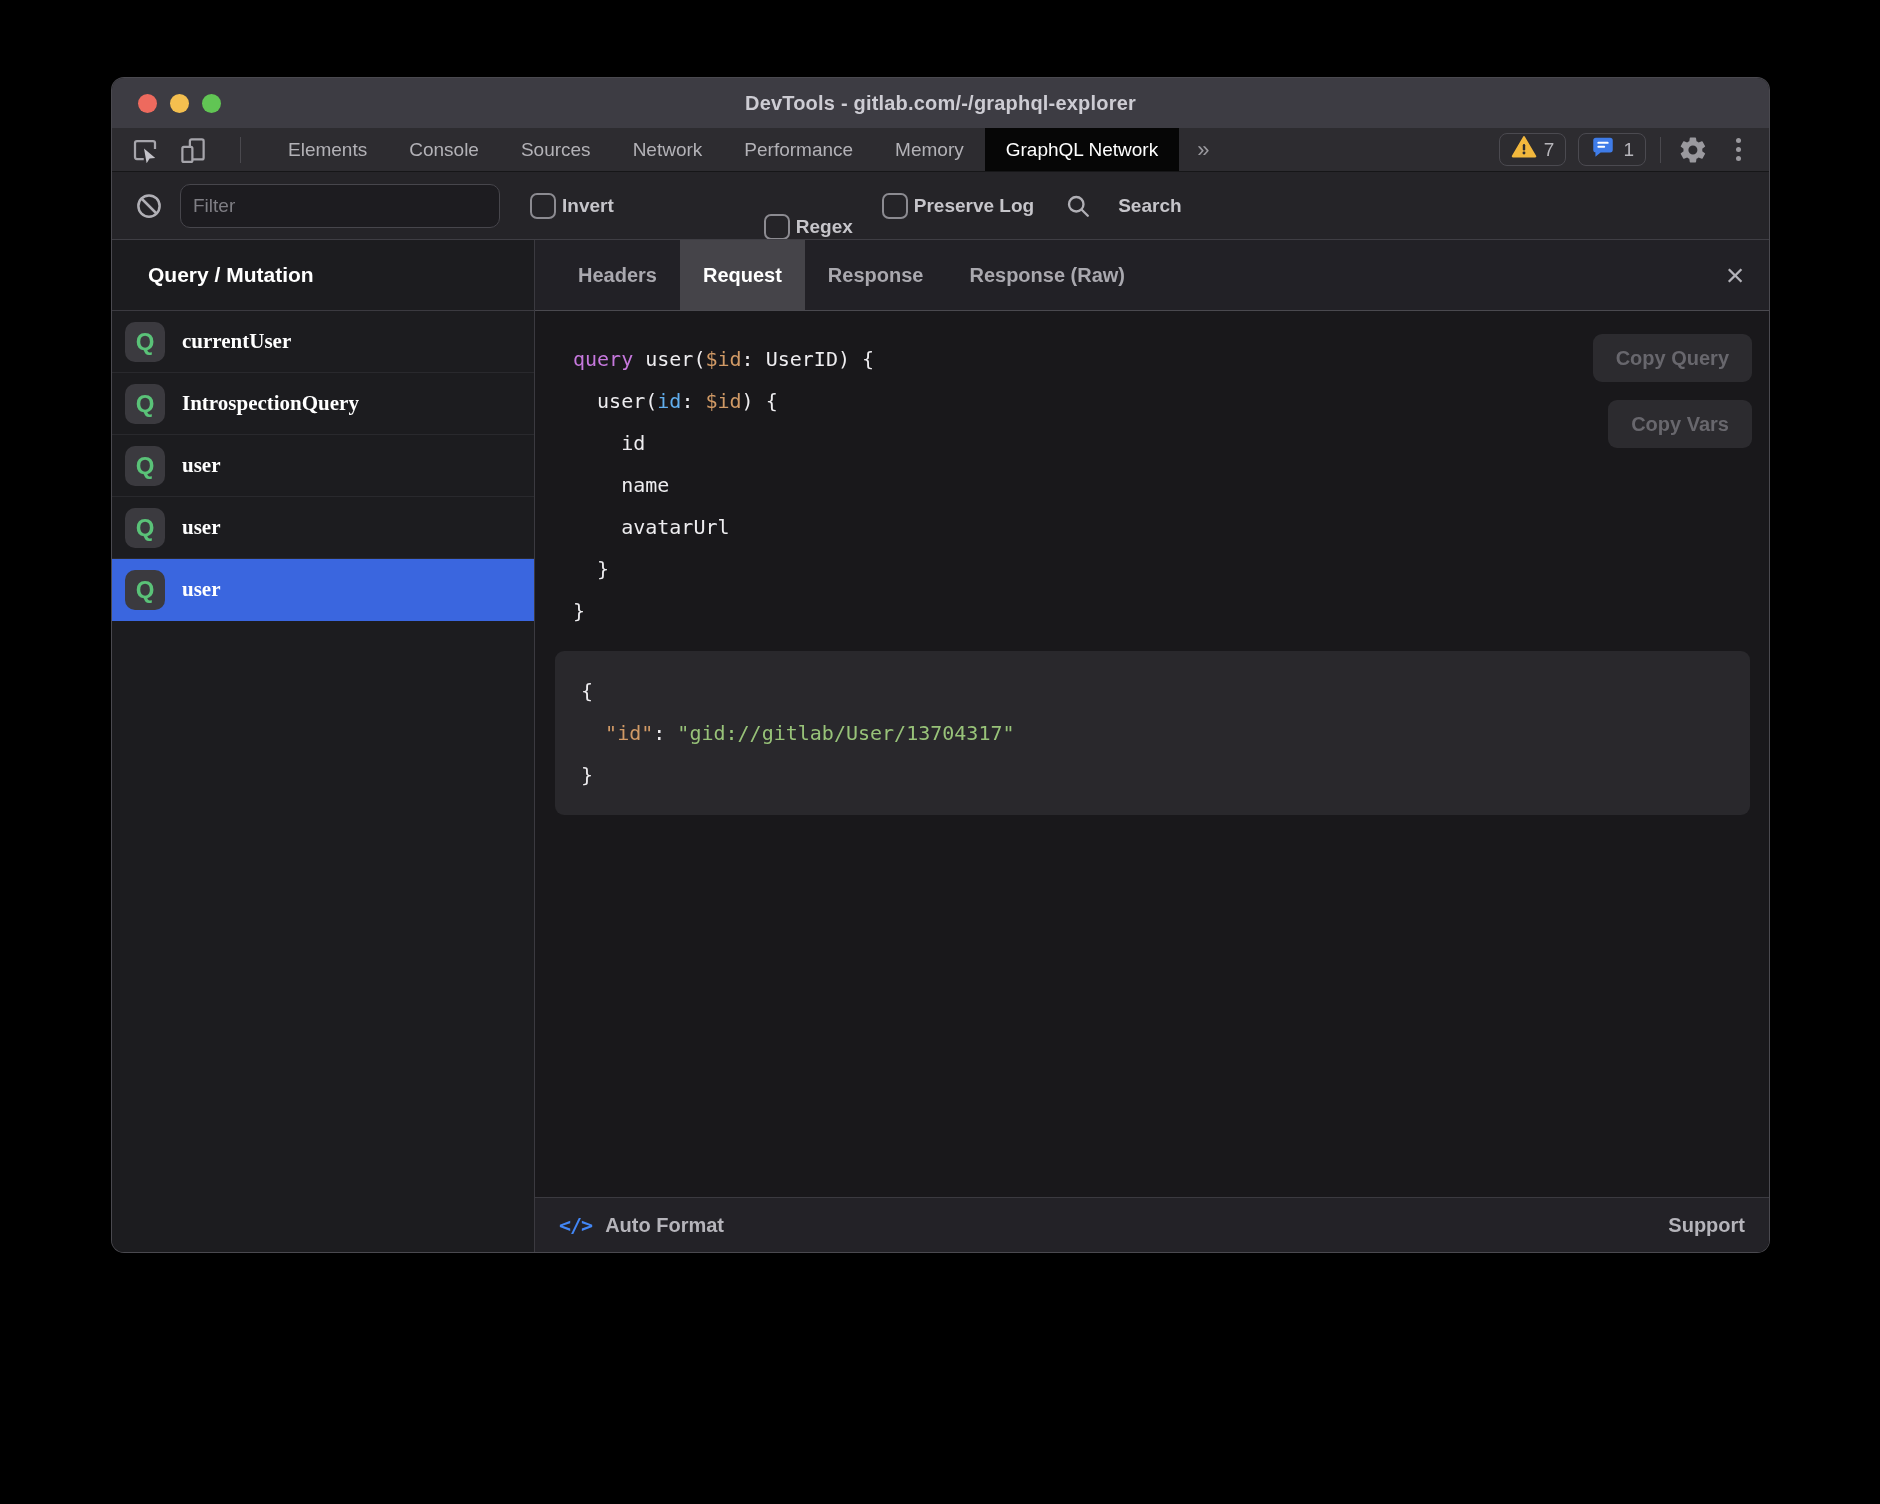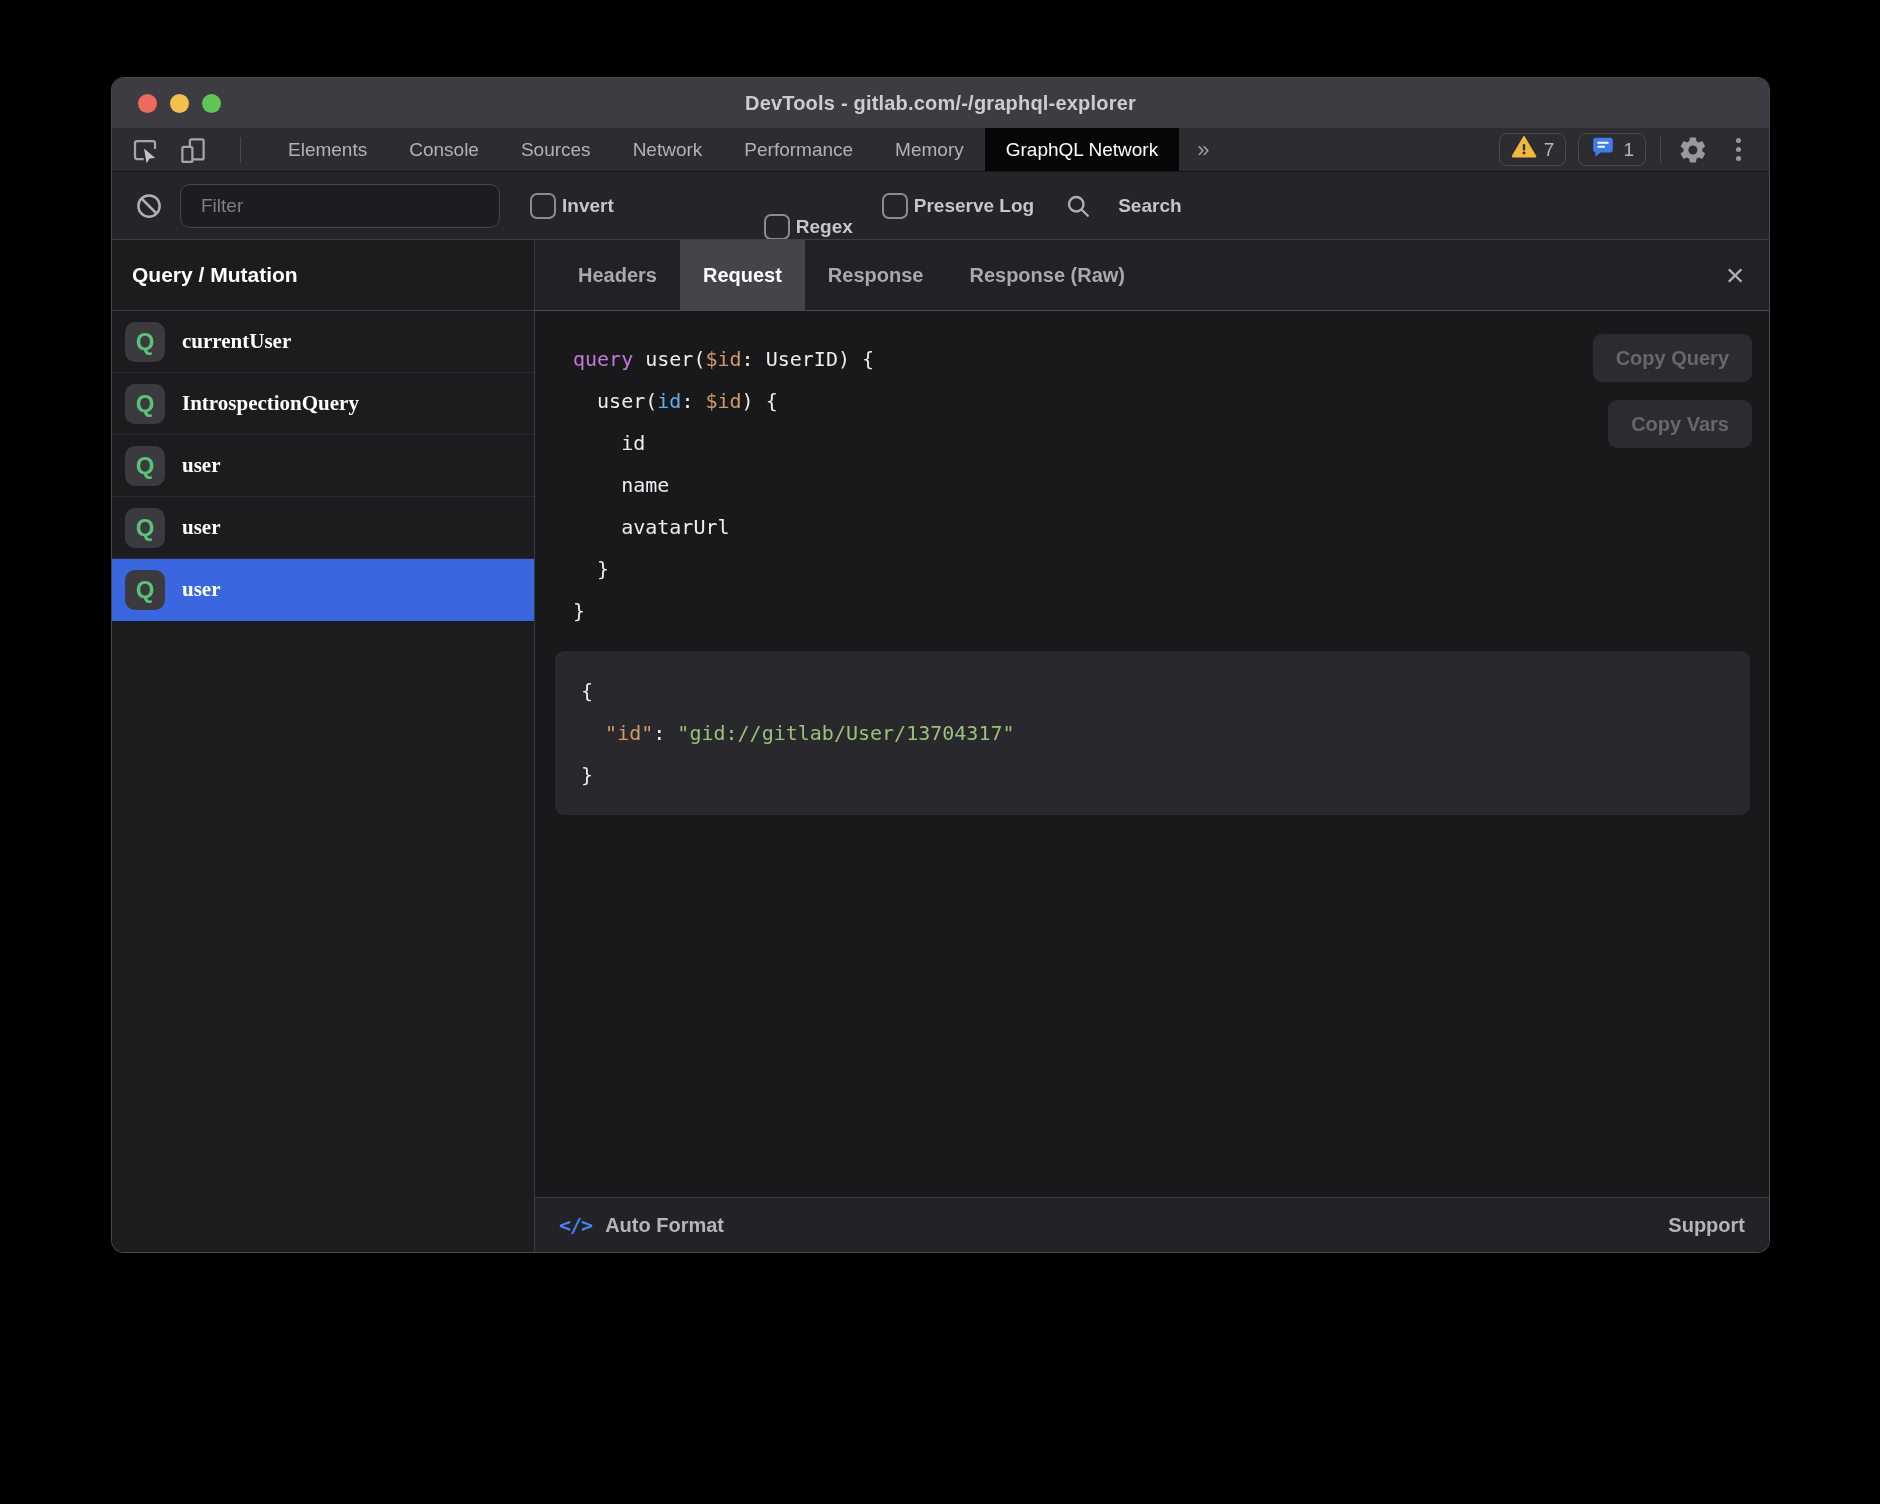--- a/index.html
+++ b/index.html
@@ -45,37 +45,37 @@
     border-radius:8px;color:#b7b6bb;font-size:19px;cursor:pointer;}
   .icon-btn{display:flex;align-items:center;justify-content:center;width:36px;height:36px;cursor:pointer;}
   .kebab{display:flex;flex-direction:column;gap:4px;align-items:center;justify-content:center;width:30px;height:36px;cursor:pointer;}
   .kebab i{width:5px;height:5px;border-radius:50%;background:#9a999e;}
 
   
   .filterbar{height:68px;background:#252428;border-top:1px solid #161618;display:flex;align-items:center;
     padding-left:20px;flex:0 0 auto;}
   .ban-icon{display:flex;align-items:center;justify-content:center;width:34px;height:34px;cursor:pointer;}
   .filter-input{width:320px;height:44px;margin-left:14px;background:#1d1c20;border:1px solid #47464c;
-    border-radius:10px;color:#e8e8ea;font-size:19px;padding:0 20px;outline:none;}
+    border-radius:10px;color:#e8e8ea;font-size:19px;padding:0 12px;outline:none;}
   .filter-input::placeholder{color:#7f7e84;}
   .cb-group{display:flex;align-items:center;gap:6px;cursor:pointer;}
   .cb-group.g1{margin-left:30px;}
   .cb-group.g2{margin-left:150px;margin-top:43px;}
   .cb-group.g3{margin-left:29px;}
   .checkbox{width:26px;height:26px;border:2px solid #8c8b91;border-radius:7px;background:transparent;}
   .cb-label{color:#c6c5ca;font-size:19px;font-weight:bold;}
   .search-group{display:flex;align-items:center;gap:26px;margin-left:30px;cursor:pointer;}
 
   
   .main{flex:1;display:flex;min-height:0;border-top:1px solid #3f3e44;}
 
   .sidebar{width:423px;flex:0 0 423px;background:#1c1c1f;border-right:1px solid #3b3a40;
     display:flex;flex-direction:column;}
   .sidebar-header{height:71px;flex:0 0 71px;border-bottom:1px solid #3b3a40;display:flex;align-items:center;
-    padding-left:20px;color:#ffffff;font-size:21px;font-weight:bold;}
+    padding-left:36px;color:#ffffff;font-size:21px;font-weight:bold;}
   .qlist{flex:1;overflow:hidden;}
   .qrow{height:62px;display:flex;align-items:center;gap:17px;padding-left:13px;
     border-bottom:1px solid #29292d;cursor:pointer;}
   .qrow.selected{background:var(--accent-blue);border-bottom-color:transparent;}
   .qbadge{width:40px;height:40px;border-radius:10px;background:#3b3a3f;display:flex;align-items:center;
     justify-content:center;color:var(--q-badge-green);font-size:24px;font-weight:bold;flex:0 0 40px;}
   .qlabel{color:#ffffff;font-size:21px;font-weight:bold;font-family:Liberation Serif, serif;}
 
   .panel{flex:1;display:flex;flex-direction:column;min-width:0;background:#19181b;}
   .panel-tabs{height:71px;flex:0 0 71px;background:#222126;border-bottom:1px solid #4a494f;

